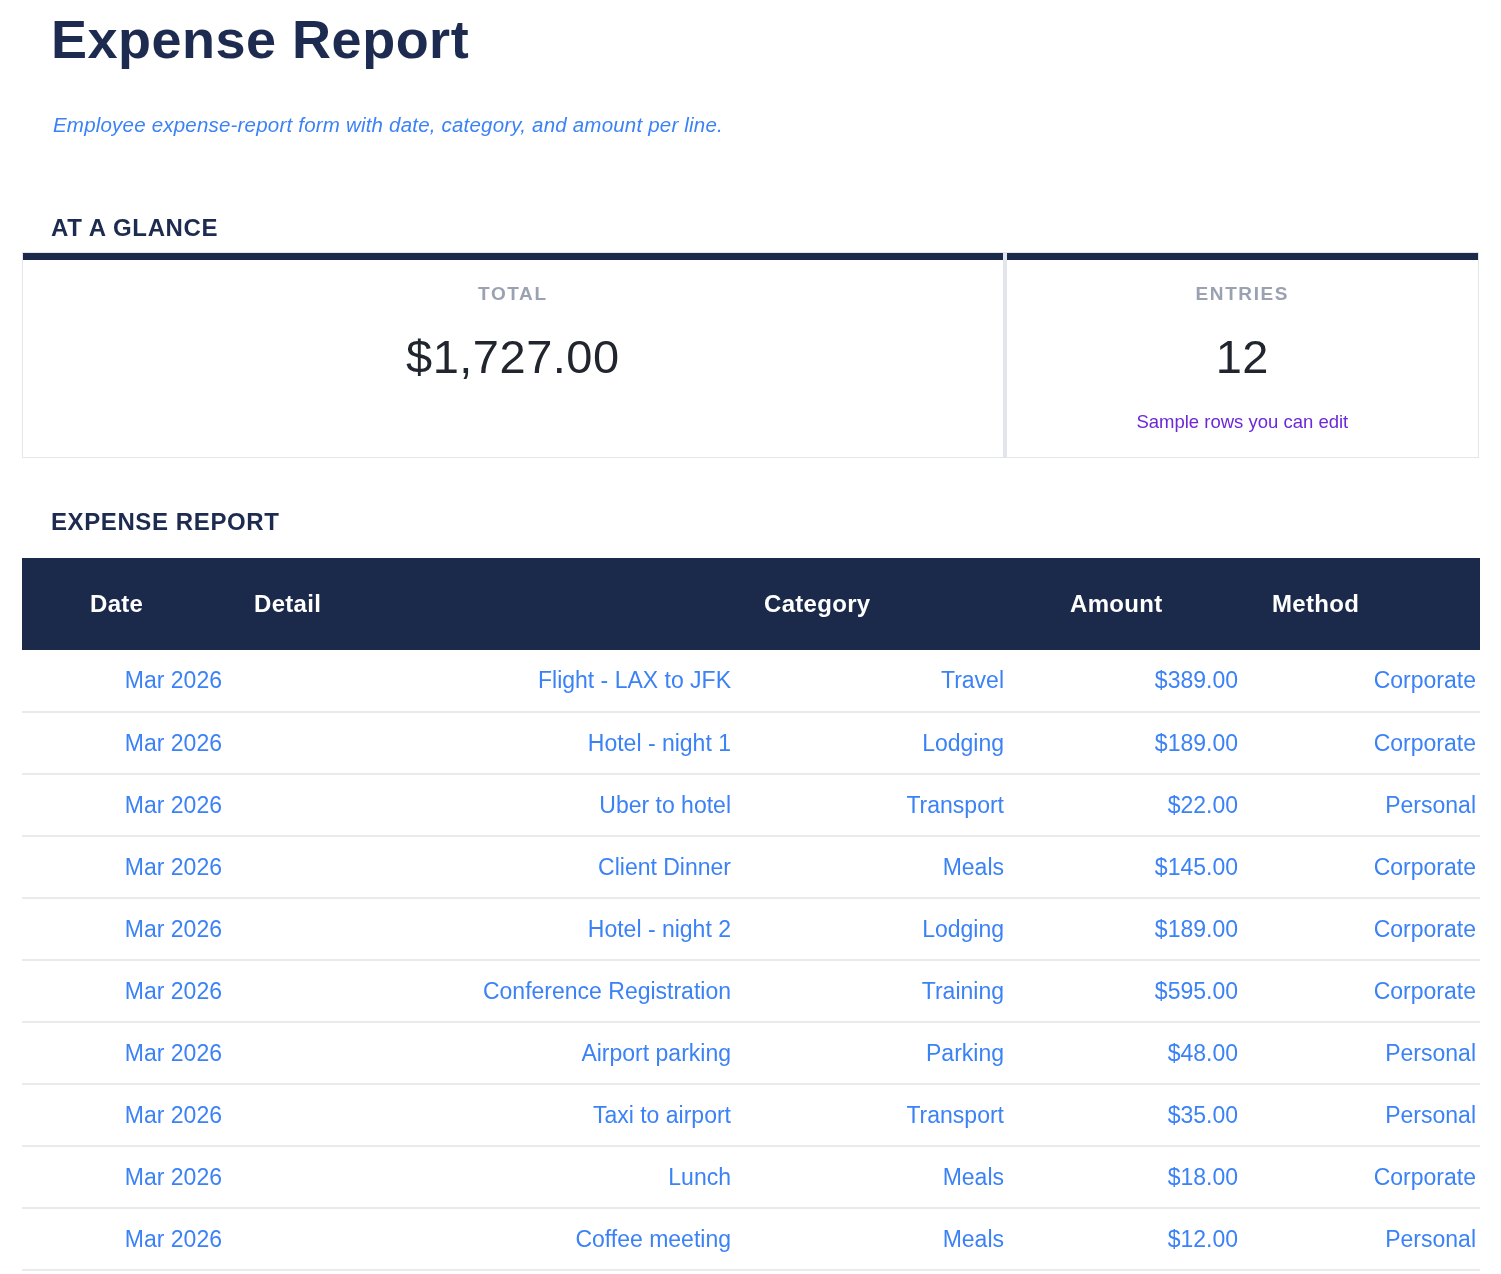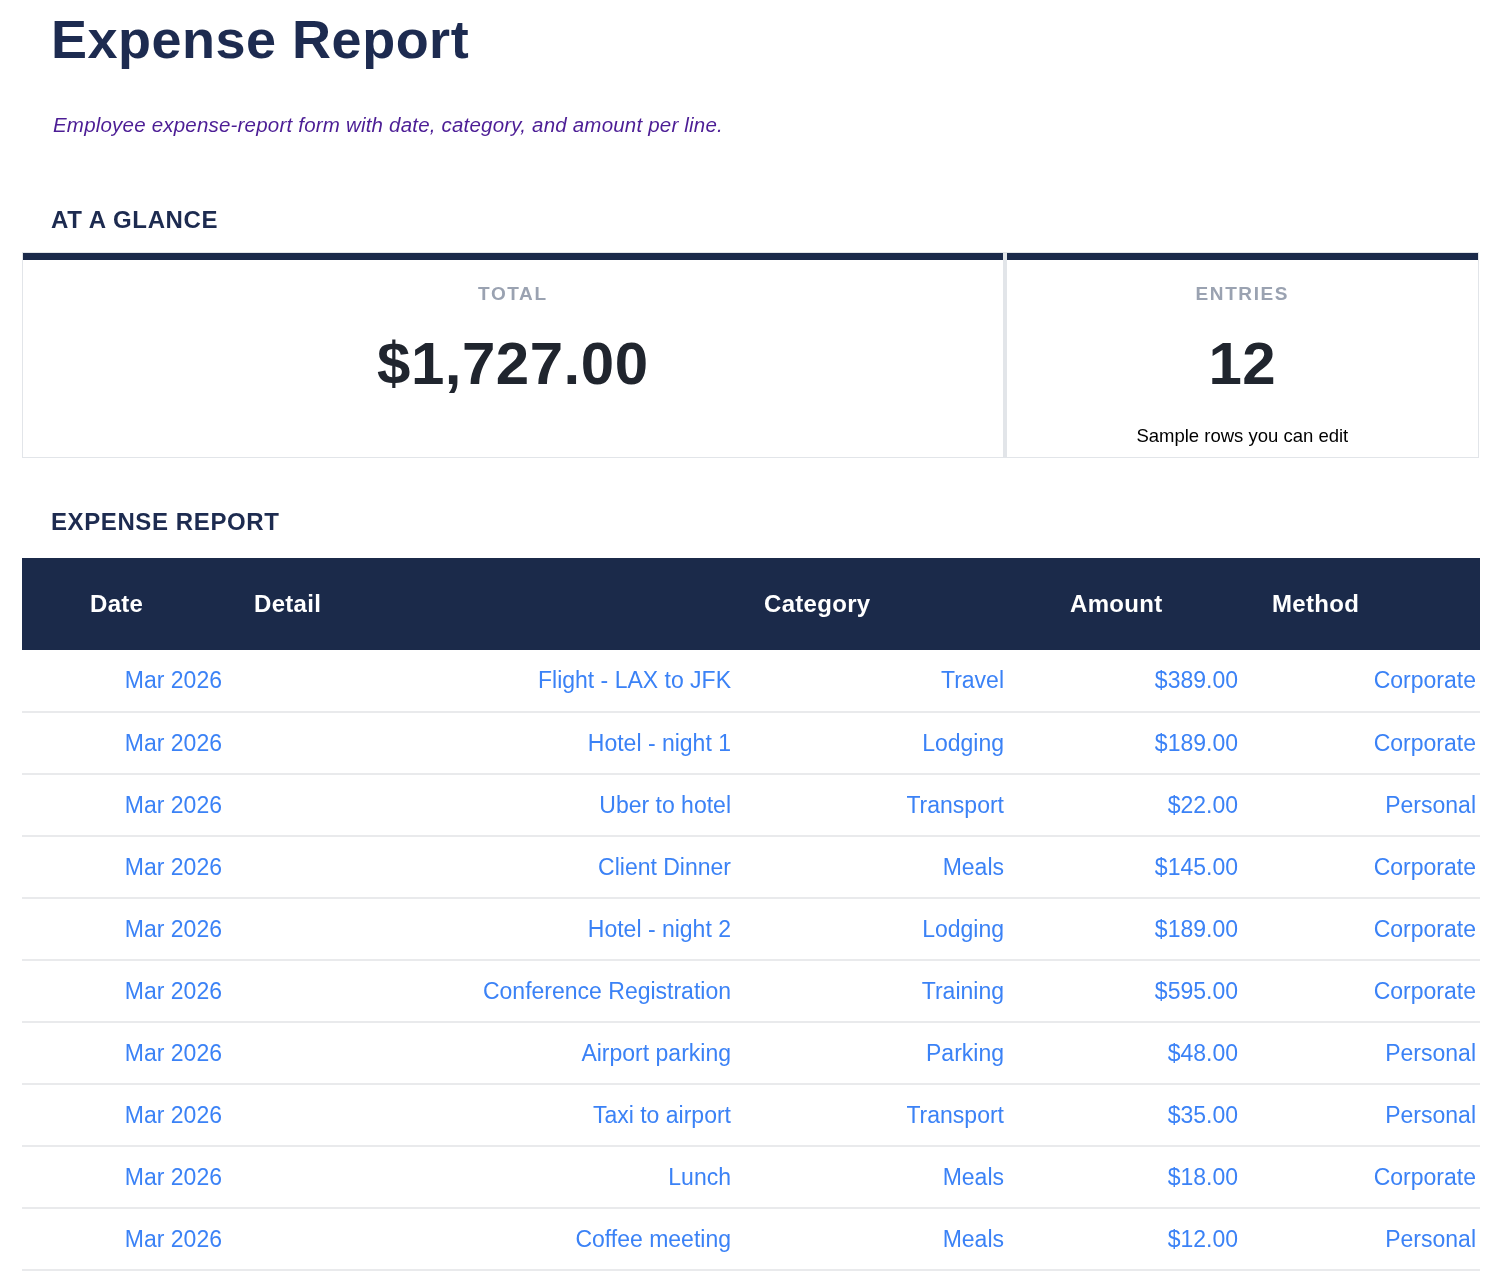--- a/index.html
+++ b/index.html
@@ -7,49 +7,49 @@
     font-family:"Liberation Sans","DejaVu Sans",sans-serif; }
   body { position:relative; }
 
   .page-title {
     position:absolute; left:51px; top:10px;
     font-size:54px; font-weight:800; letter-spacing:0.5px;
     color:#1d2b50; line-height:1.1;
   }
   .page-subtitle {
     position:absolute; left:53px; top:113px;
-    font-size:20.5px; font-style:italic; color:#4c1d95; letter-spacing:0.2px;
+    font-size:20.5px; font-style:italic; color:#3b82f6; letter-spacing:0.2px;
   }
   .section-heading {
     position:absolute; left:51px;
     font-size:24px; font-weight:800; letter-spacing:0.6px; color:#1d2b50;
   }
-  #glance-heading { top:206px; }
+  #glance-heading { top:214px; }
   #table-heading  { top:508px; }
 
   
   .glance {
     position:absolute; left:22px; top:252px; width:1457px; height:206px;
     display:grid; grid-template-columns:981fr 472fr; gap:4px;
     background:#e2e5e9; border:1px solid #e2e5e9;
   }
   .card {
     background:#ffffff; border-top:7px solid #1b2a4a;
     text-align:center; padding-top:24px;
   }
   .card-label {
     font-size:19px; font-weight:700; letter-spacing:1.6px;
     color:#9aa2b1; line-height:1.05;
   }
   .card-value {
-    margin-top:28px; font-size:60px; font-weight:700;
+    margin-top:28px; font-size:47px; font-weight:400;
     color:#20252e; line-height:1.05; letter-spacing:0.5px;
   }
   .card-note {
-    margin-top:31px; font-size:18.5px; color:#000000; line-height:1.05;
+    margin-top:31px; font-size:18.5px; color:#6d28d9; line-height:1.05;
   }
 
   
   .expense-table {
     position:absolute; left:22px; top:558px; width:1458px;
     border-collapse:collapse; table-layout:fixed;
   }
   .expense-table thead tr { height:92px; background:#1b2a4a; }
   .expense-table th {
     color:#ffffff; font-size:24px; font-weight:700;

